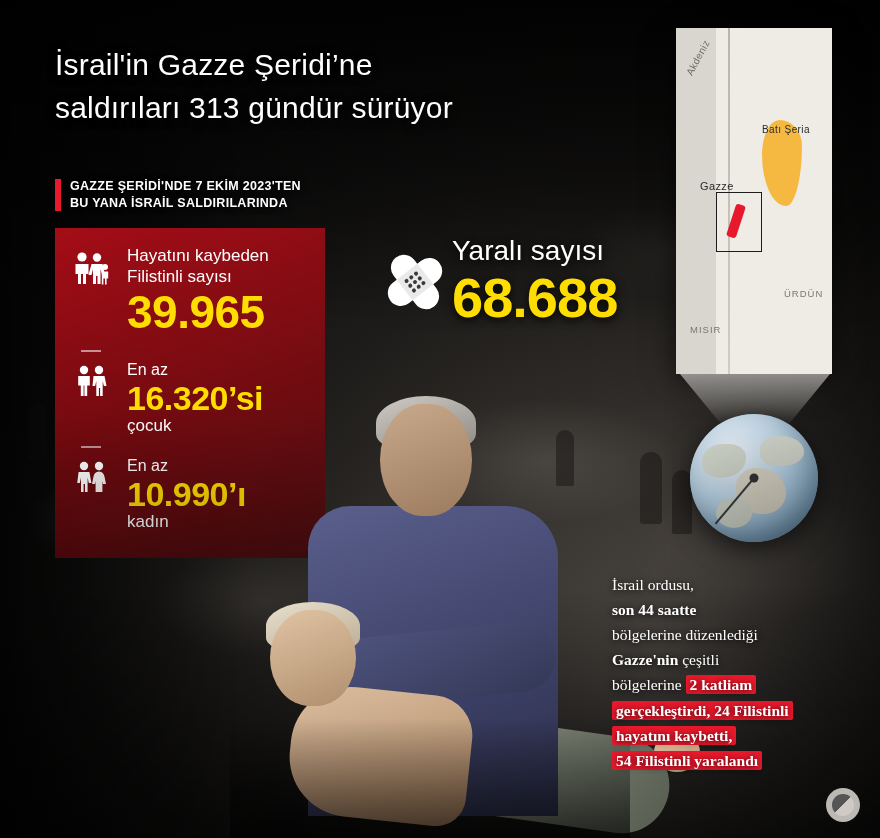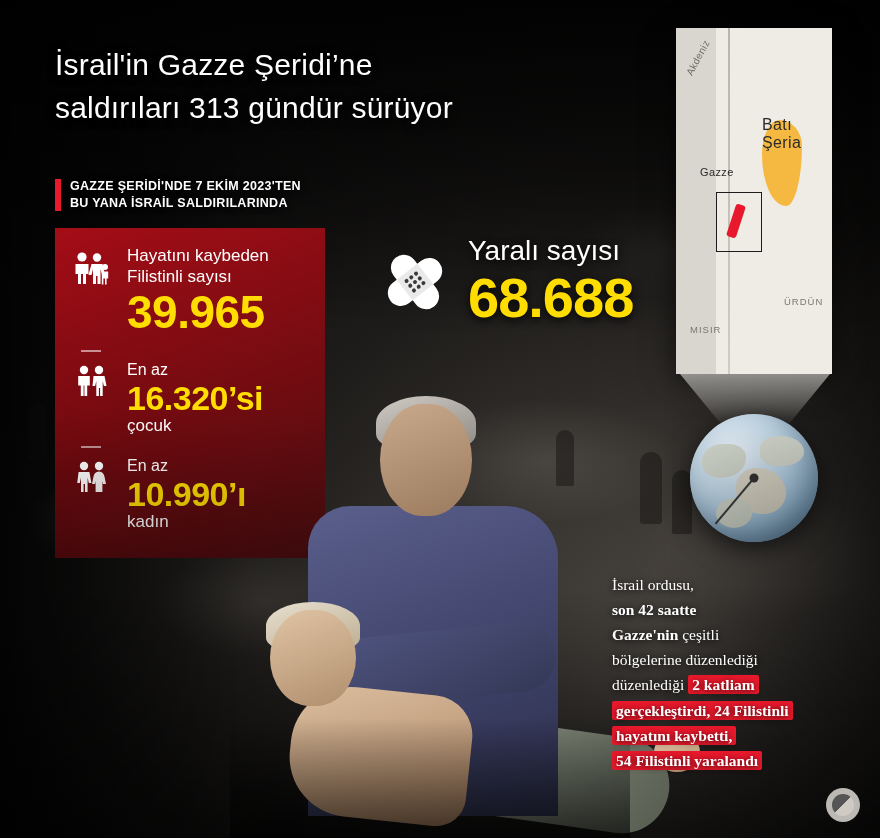--- a/index.html
+++ b/index.html
@@ -85,21 +85,21 @@
 
   #stat1{left:14px;top:18px;}
   #stat2{left:14px;top:132px;}
   #stat3{left:14px;top:228px;}
 
   
   .sep{position:absolute;left:26px;width:20px;height:2px;background:rgba(255,255,255,.55);}
 
   
   #wounded{
-    position:absolute;left:378px;top:236px;display:flex;align-items:center;gap:16px;justify-content:flex-end;
+    position:absolute;left:378px;top:236px;display:flex;align-items:center;justify-content:flex-end;
   }
   #wounded .wlabel{
     color:#fff;font-size:28px;line-height:1.1;text-shadow:0 2px 8px rgba(0,0,0,.9);
   }
   #wounded .wnum{
     color:#ffdd00;font-size:56px;font-weight:bold;line-height:1.05;letter-spacing:-1px;
     text-shadow:0 3px 10px rgba(0,0,0,.85);margin-top:2px;
   }
 
   
@@ -128,23 +128,23 @@
   #mapcard .focusbox{
     position:absolute;left:40px;top:164px;width:44px;height:58px;
     border:1.6px solid #1d1d1d;
   }
   #mapcard .coastline{
     position:absolute;left:52px;top:0;width:2px;height:346px;
     background:linear-gradient(180deg,#b9b5ad,#cfccc4);
   }
   .mlabel{position:absolute;color:#3a3a3a;font-size:9.5px;letter-spacing:.4px;}
   #lbl-akdeniz{left:8px;top:44px;transform:rotate(-62deg);transform-origin:left top;font-size:10px;color:#6f6c66;}
-  #lbl-batiseria{left:86px;top:88px;font-size:16px;color:#2a2a2a;}
-  #lbl-gaza{left:24px;top:138px;font-size:11px;color:#2a2a2a;}
-  #lbl-urdun{left:108px;top:268px;color:#7a7770;letter-spacing:1px;}
+  #lbl-batiseria{left:86px;top:96px;font-size:10px;color:#2a2a2a;}
+  #lbl-gaza{left:24px;top:152px;font-size:11px;color:#2a2a2a;}
+  #lbl-urdun{left:108px;top:260px;color:#7a7770;letter-spacing:1px;}
   #lbl-misir{left:14px;top:296px;color:#7a7770;letter-spacing:1px;}
 
   
   #connector{
     position:absolute;left:680px;top:374px;width:150px;height:56px;
     background:linear-gradient(180deg, rgba(245,243,238,.55), rgba(245,243,238,0));
     clip-path:polygon(0 0, 150px 0, 104px 56px, 46px 56px);
   }
 
   
@@ -412,24 +412,24 @@
     <div class="man-head"></div>
     <div class="man-arm"></div>
     <div class="child-body"></div>
     <div class="child-hair"></div>
     <div class="child-head"></div>
     <div class="shadow"></div>
   </div>
 
   <div id="btext">
     <span class="line">İsrail ordusu,</span>
-    <span class="line"><b>son 42 saatte</b></span>
+    <span class="line"><b>son 44 saatte</b></span>
+    <span class="line">bölgelerine düzenlediği</span>
     <span class="line"><b>Gazze'nin</b><span> çeşitli</span></span>
-    <span class="line">bölgelerine düzenlediği</span>
-    <span class="line"><span>düzenlediği </span><span class="hl">2 katliam</span></span>
+    <span class="line"><span>bölgelerine </span><span class="hl">2 katliam</span></span>
     <span class="line"><span class="hl">gerçekleştirdi, 24 Filistinli</span></span>
     <span class="line"><span class="hl">hayatını kaybetti,</span></span>
     <span class="line"><span class="hl">54 Filistinli yaralandı</span></span>
   </div>
 
   <div id="logo">
     <div class="inner"></div>
   </div>
 
 </div>

